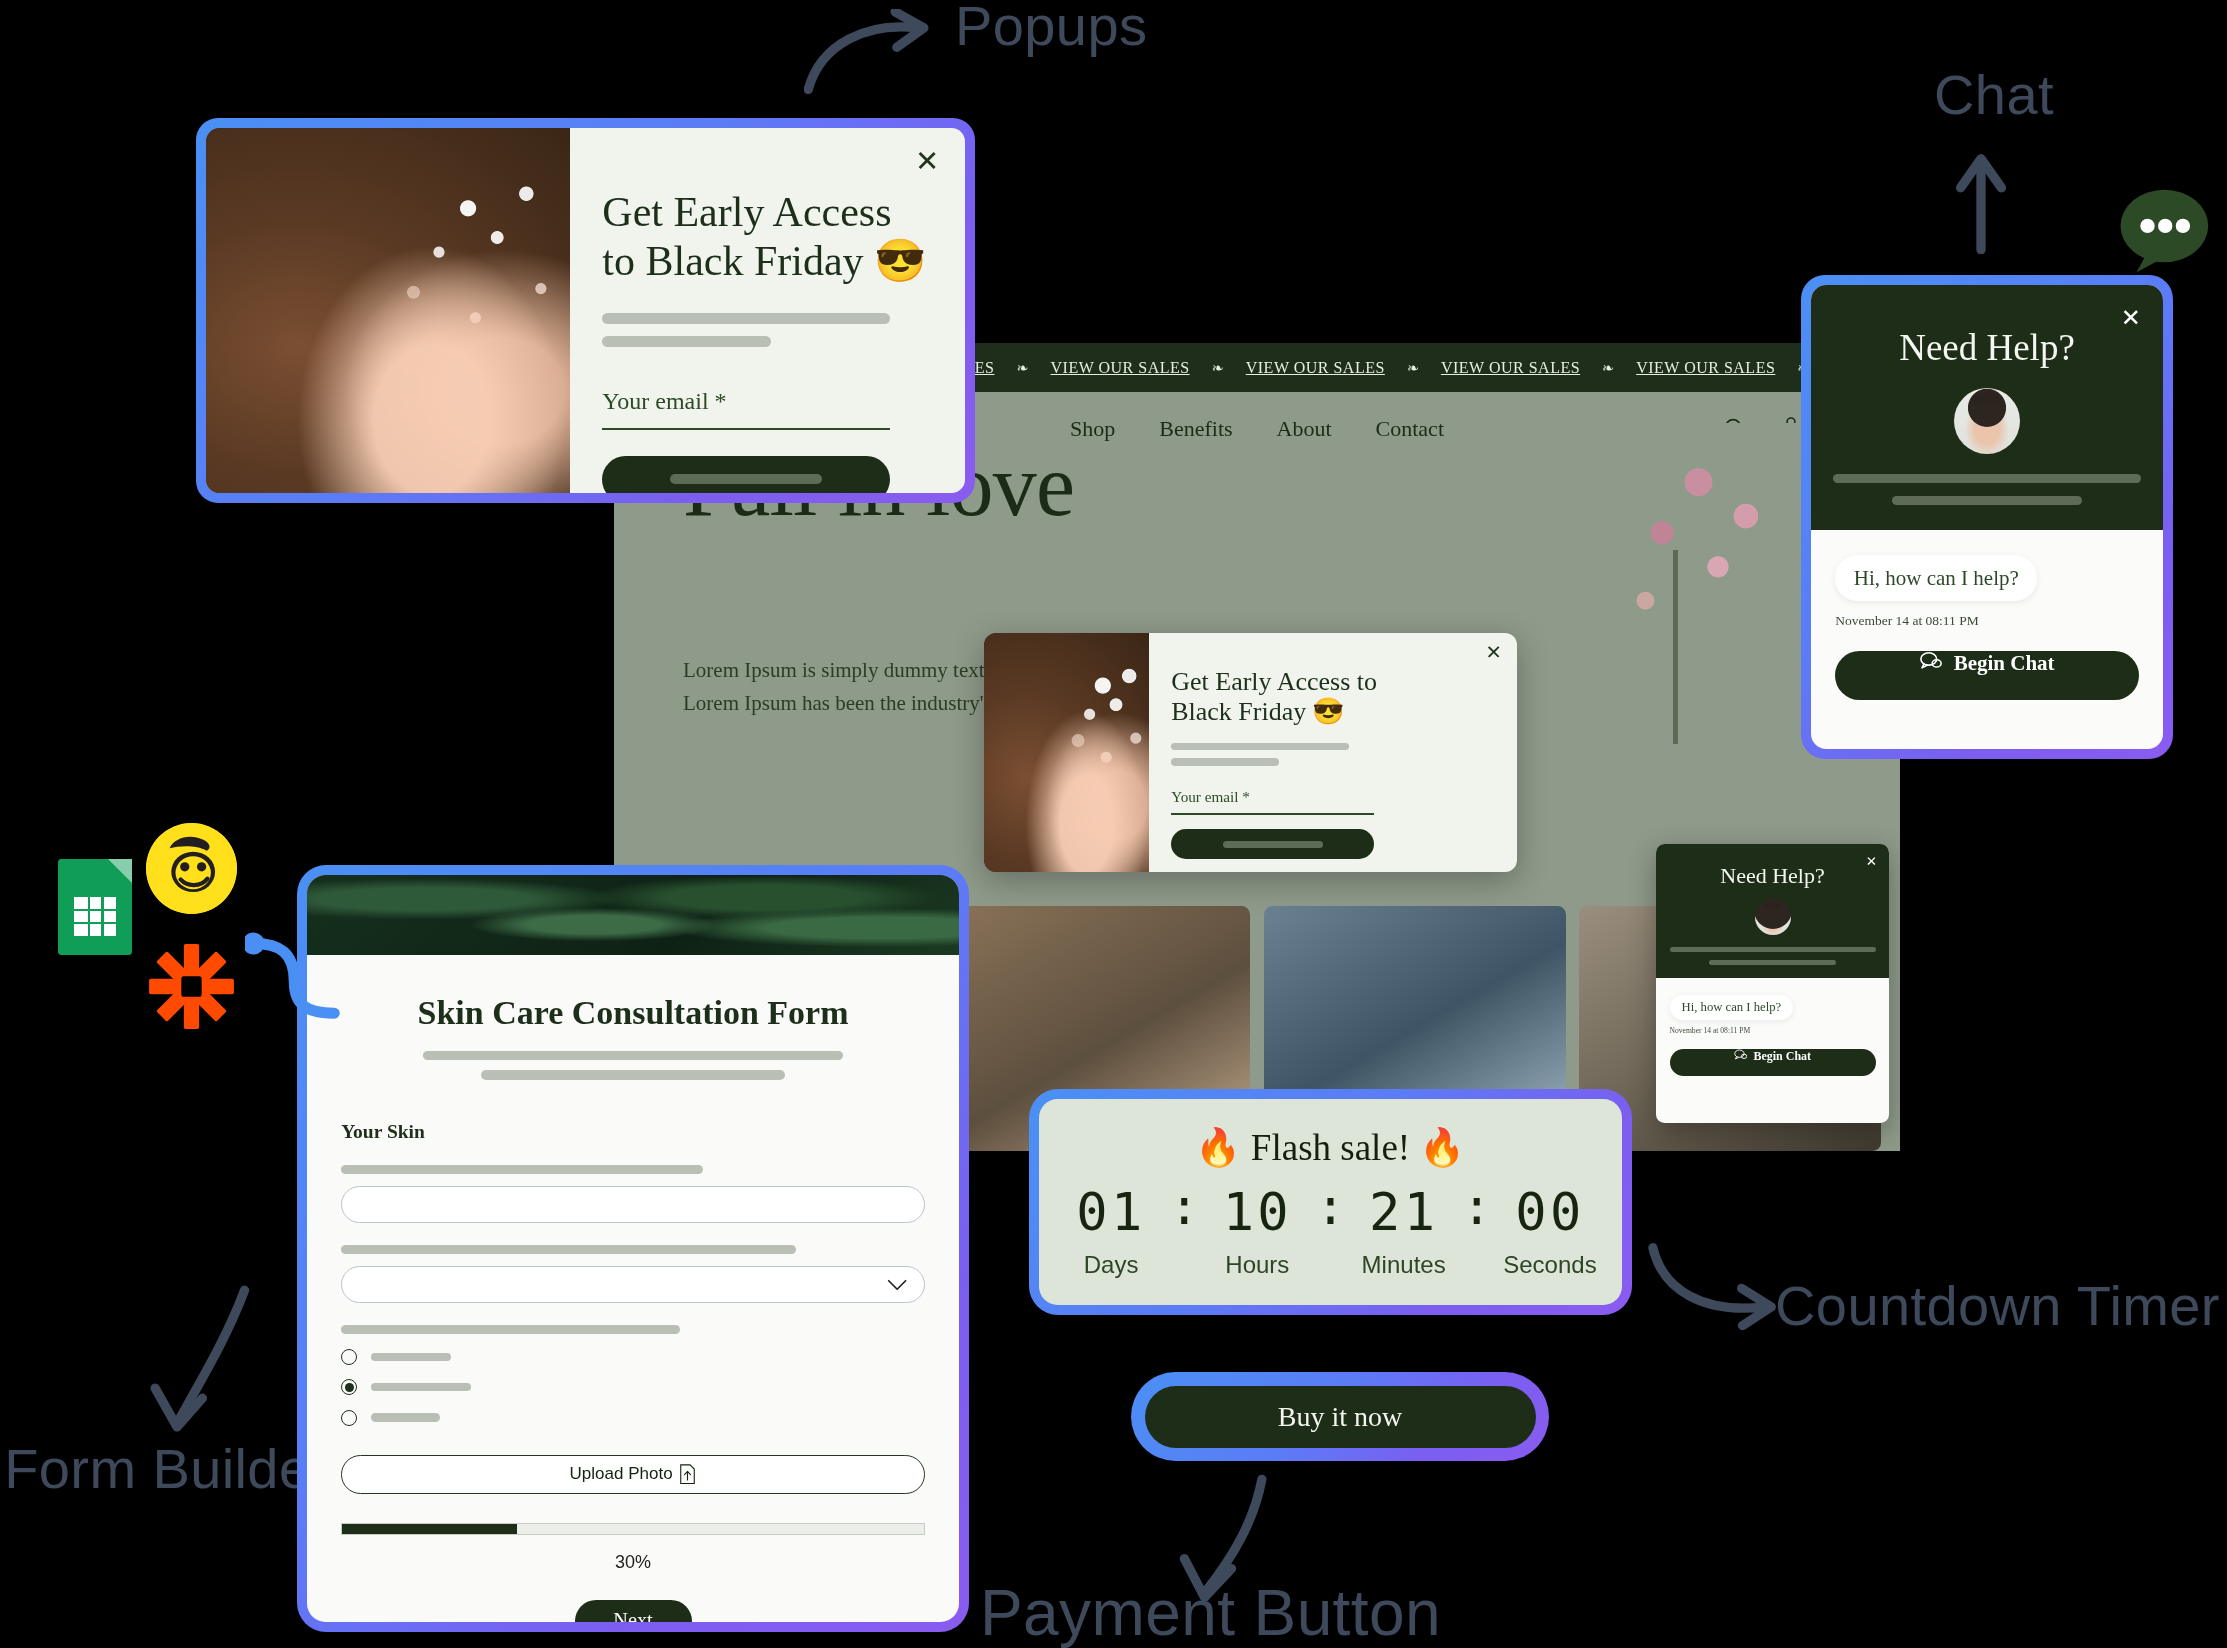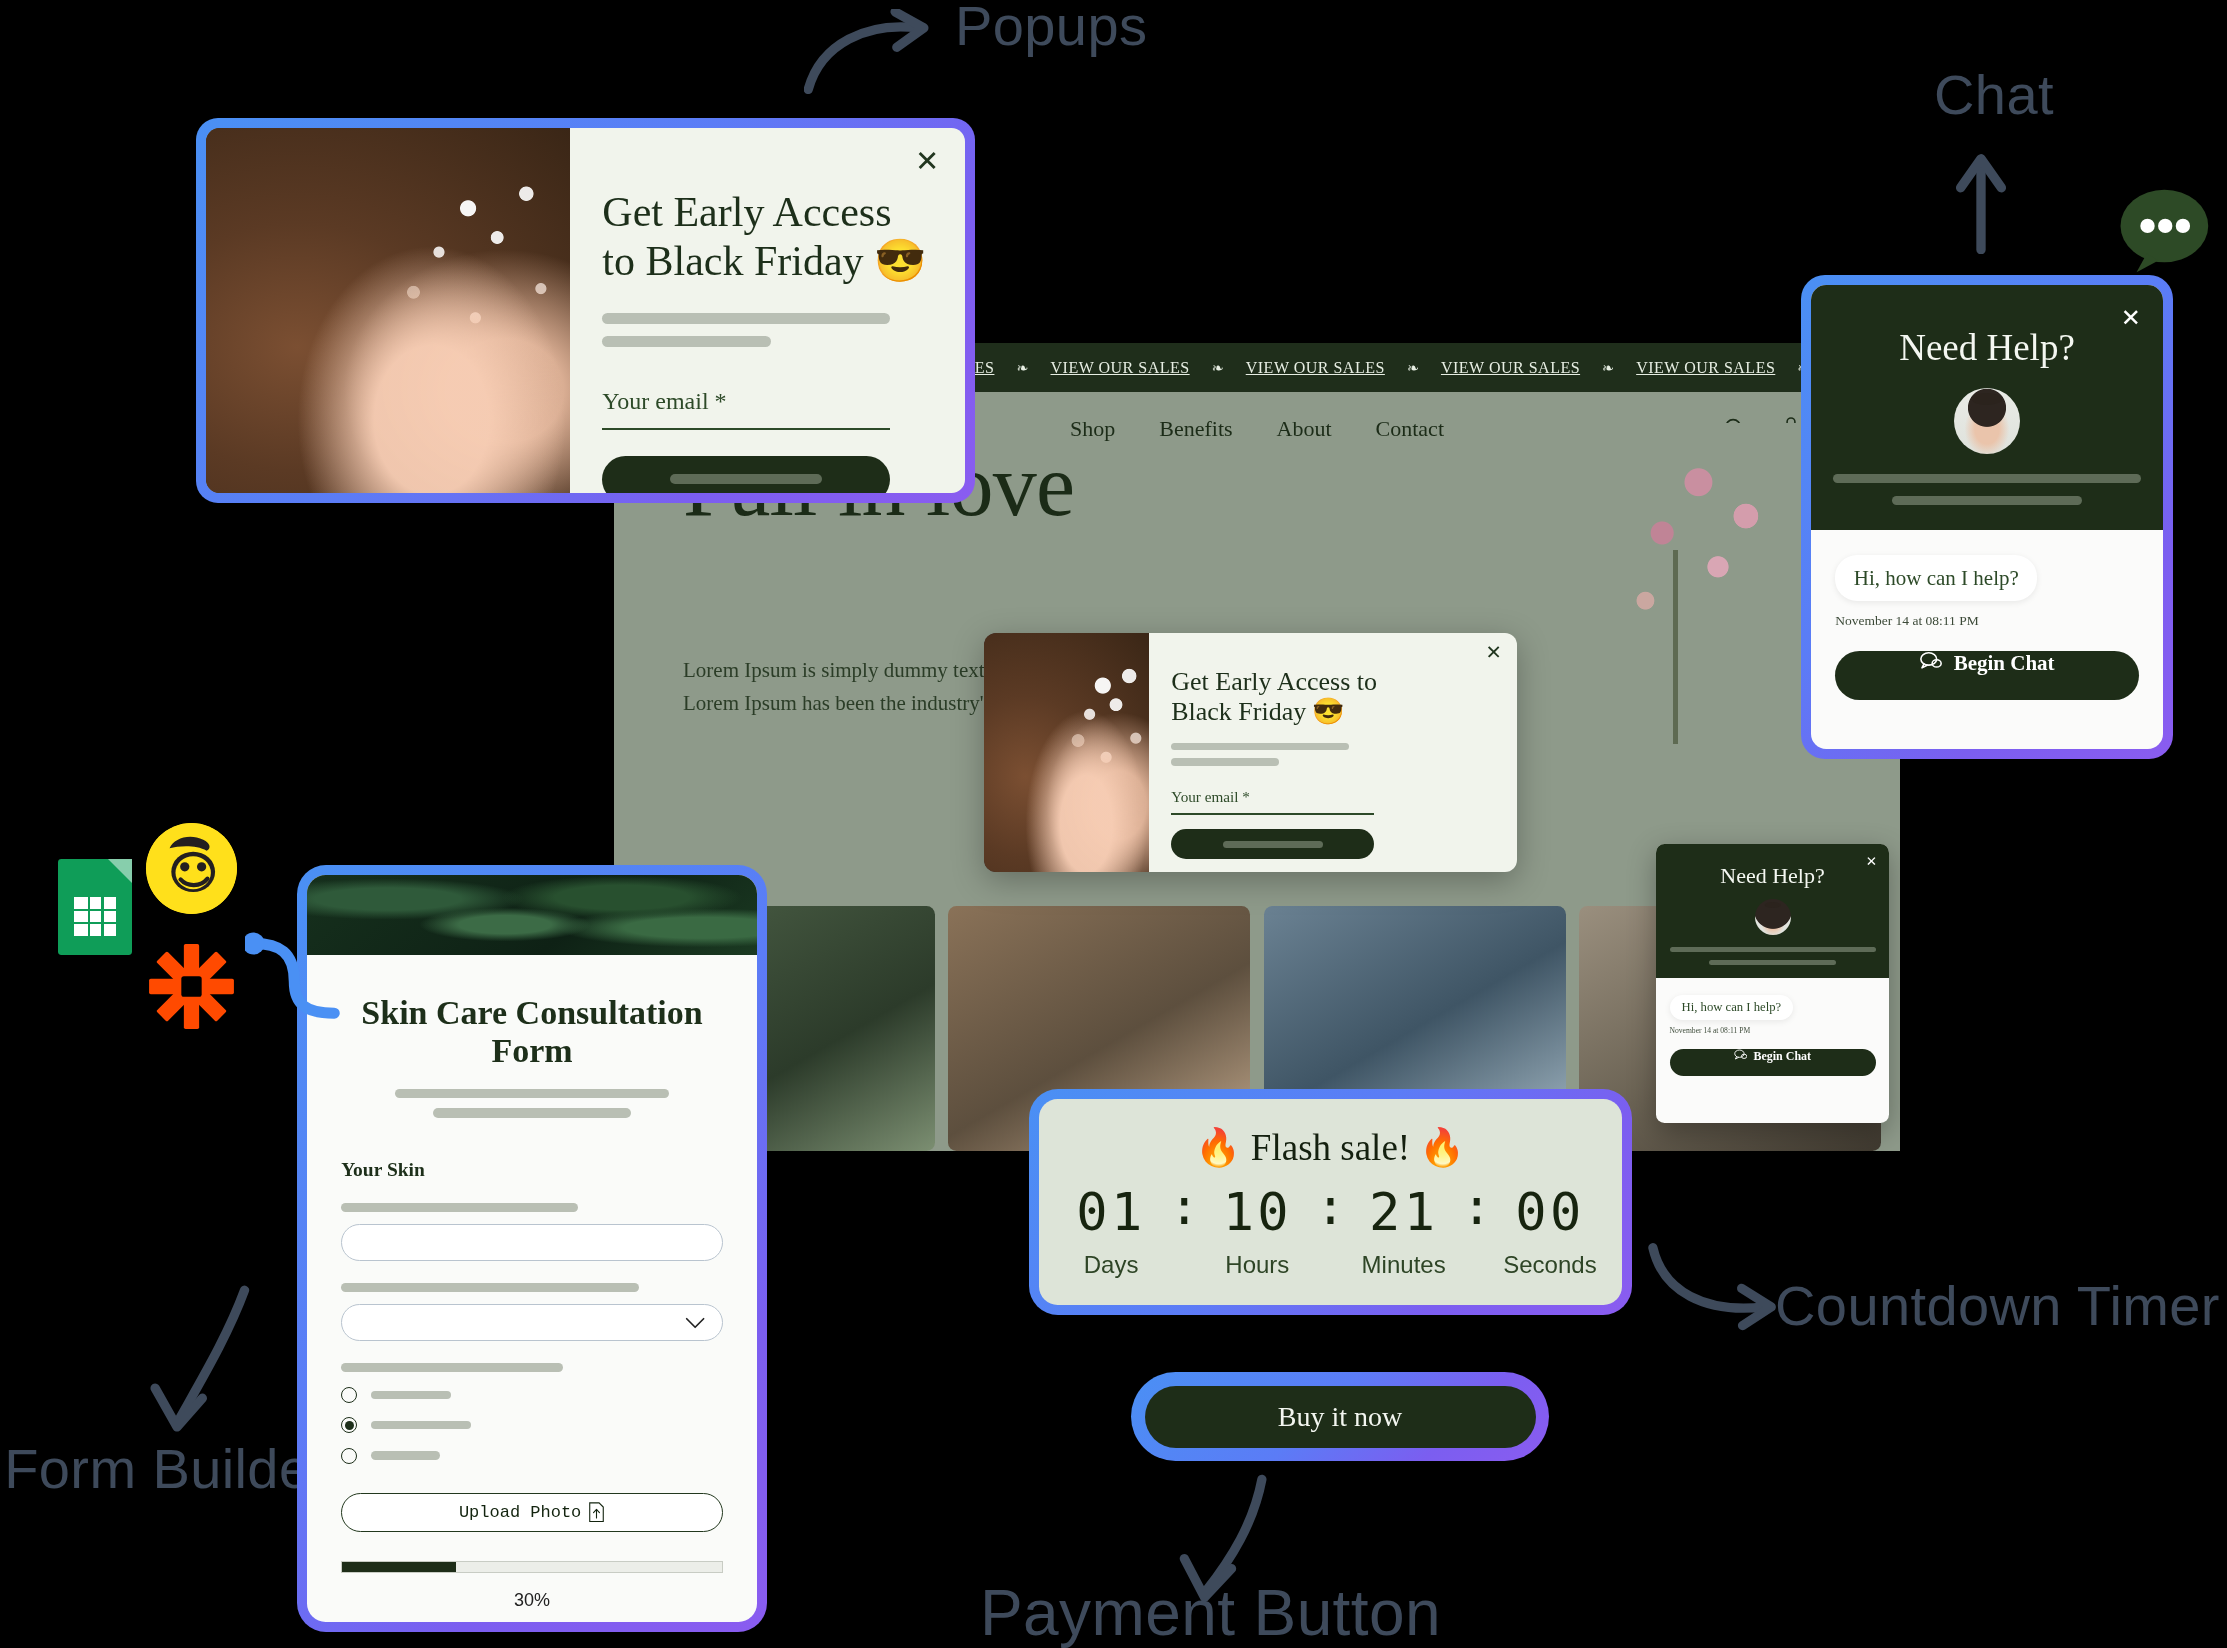--- a/index.html
+++ b/index.html
@@ -227,21 +227,21 @@
   .chat-sm .chat-bubble { font-size: 12.7px; padding: 5.1px 12px; border-radius: 13.5px; }
   .chat-sm .chat-time { font-size: 7.6px; margin-top: 6px; }
   .chat-sm .chat-btn { margin-top: 13.5px; height: 27px; font-size: 12px; gap: 6px; }
 
   
   .chat-icon {
     position: absolute; left: 2111px; top: 188px; width: 100px; height: 86px;
   }
 
   
-  .form-frame { left: 297px; top: 865px; width: 470px; height: 767px; border-radius: 29px; }
+  .form-frame { left: 297px; top: 865px; width: 672px; height: 767px; border-radius: 29px; }
   .form-inner {
     width: 100%; height: 100%; background: #fafbf9; border-radius: 18.6px; overflow: hidden;
   }
   .form-hero {
     height: 80px;
     background:
       radial-gradient(ellipse at 18% 30%, #2f5a3a 0 14%, transparent 26%),
       radial-gradient(ellipse at 44% 62%, #3c6b46 0 13%, transparent 24%),
       radial-gradient(ellipse at 70% 28%, #28502f 0 15%, transparent 27%),
       radial-gradient(ellipse at 88% 66%, #3a6a43 0 14%, transparent 26%),
@@ -273,21 +273,21 @@
     width: 16px; height: 16px; border: 1.7px solid #1d2f1a; border-radius: 50%;
     flex: none; position: relative;
   }
   .radio.on::after {
     content: ""; position: absolute; inset: 2.5px; border-radius: 50%; background: #1d2f1a;
   }
   .radio-sk { height: 8.5px; border-radius: 5.1px; background: #b9bfb4; }
   .upload-btn {
     margin-top: 29px; height: 39px; border: 1.7px solid #22381e; border-radius: 22px;
     display: flex; align-items: center; justify-content: center; gap: 6.8px;
-    font-family: Liberation Mono, monospace; font-size: 17px; color: #13240f;
+    font-family: Liberation Sans, sans-serif; font-size: 17px; color: #13240f;
     cursor: pointer; background: #fff;
   }
   .progress-track {
     margin-top: 29px; height: 12px; background: #eceee9; border: 0.8px solid #c8ccc4;
   }
   .progress-fill { height: 100%; background: #1e2d18; }
   .progress-pct {
     text-align: center; font-family: "Liberation Sans", sans-serif; font-size: 18px;
     color: #222; margin-top: 17px;
   }

